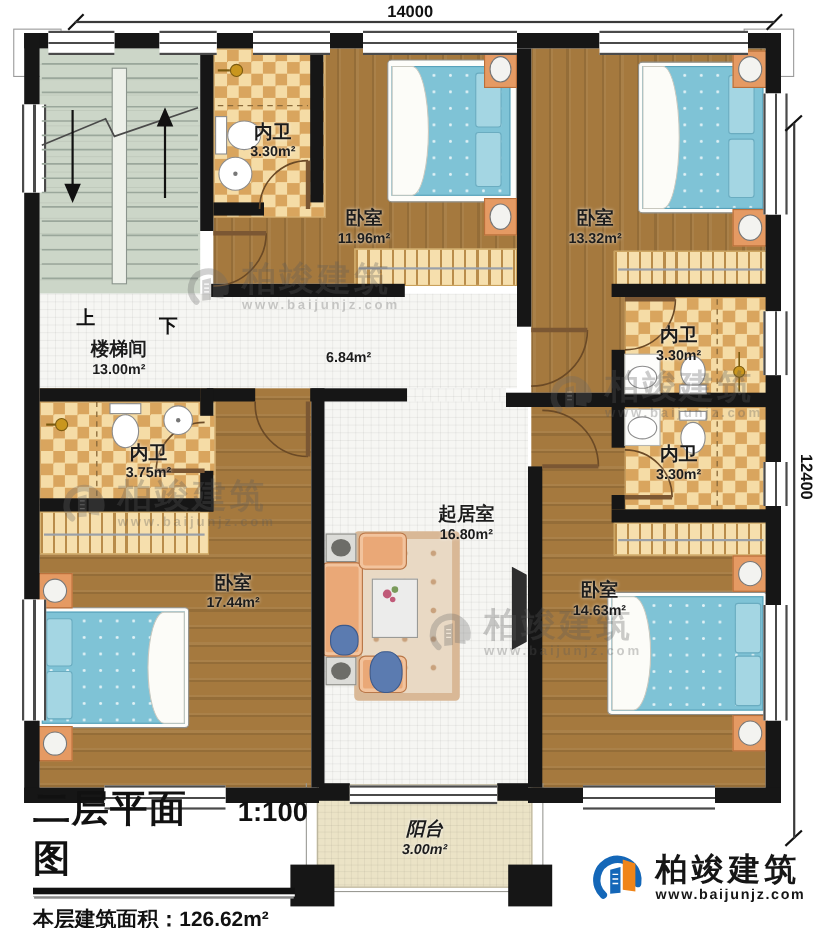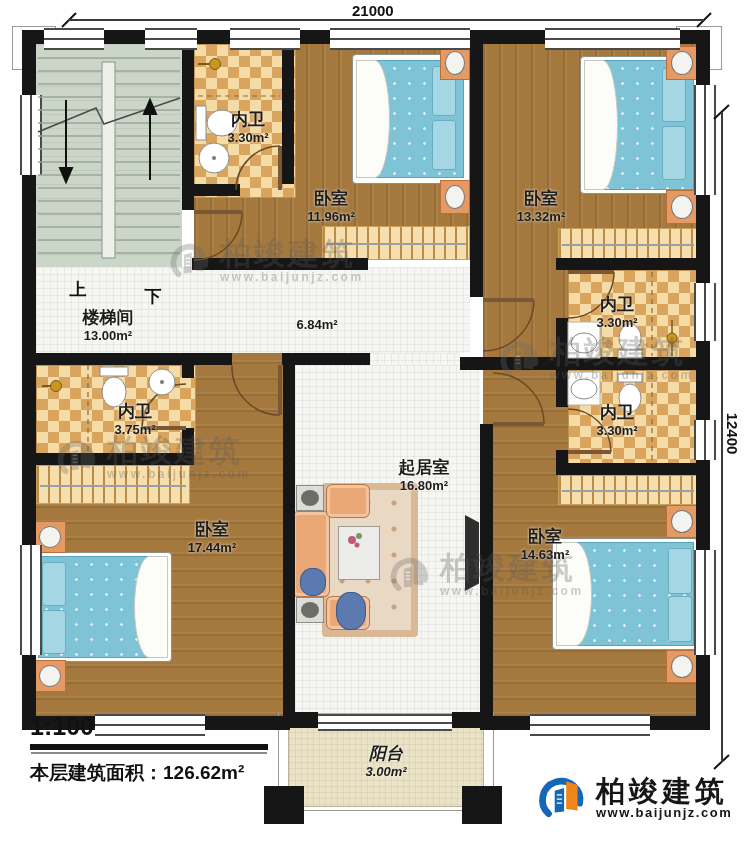--- a/index.html
+++ b/index.html
@@ -299,21 +299,21 @@
     </g>
 
     <g>
       <circle cx="352" cy="540" r="4" fill="#c05a78"></circle>
       <circle cx="359" cy="536" r="3" fill="#7a9a5a"></circle>
       <circle cx="357" cy="545" r="2.5" fill="#c05a78"></circle>
     </g>
   </svg>
 
   <div class="dimline" style="left:68px;top:19px;width:636px;height:1.5px;"></div>
-  <div class="dimtext" style="left:352px;top:2px;">21000</div>
+  <div class="dimtext" style="left:352px;top:2px;">14000</div>
   <div class="dimline" style="left:721px;top:112px;width:1.5px;height:650px;"></div>
   <div class="dimtext" style="left:712px;top:425px;transform:rotate(90deg);transform-origin:center;">12400</div>
 
   <div class="wm" style="left:168px;top:238px;">
     <svg width="44" height="44" viewBox="0 0 100 100" style="--sw:#6a6a6a;--b1:#6a6a6a;--b2:#6a6a6a;">
         <use href="#bjglyph"></use>
       </svg>
     <div class="col">
         <span class="t1">柏竣建筑</span>
         <span class="t2">www.baijunjz.com</span>
@@ -392,20 +392,21 @@
     <span class="rname">卧室</span>
     <span class="rarea">14.63m²</span>
   </div>
   <div class="rlabel" style="left:386px;top:762px;font-style:italic;">
     <span class="rname">阳台</span>
     <span class="rarea">3.00m²</span>
   </div>
 
   <div id="titleblock">
     <div id="tb-row1">
+      <span id="tb-title">二层平面图</span>
       <span id="tb-scale">1:100</span>
     </div>
     <div id="tb-rule"></div>
     <div class="tb-line">
       <span>本层建筑面积：</span><span>126.62m²</span>
     </div>
 
   </div>
 
   <div id="logo">

